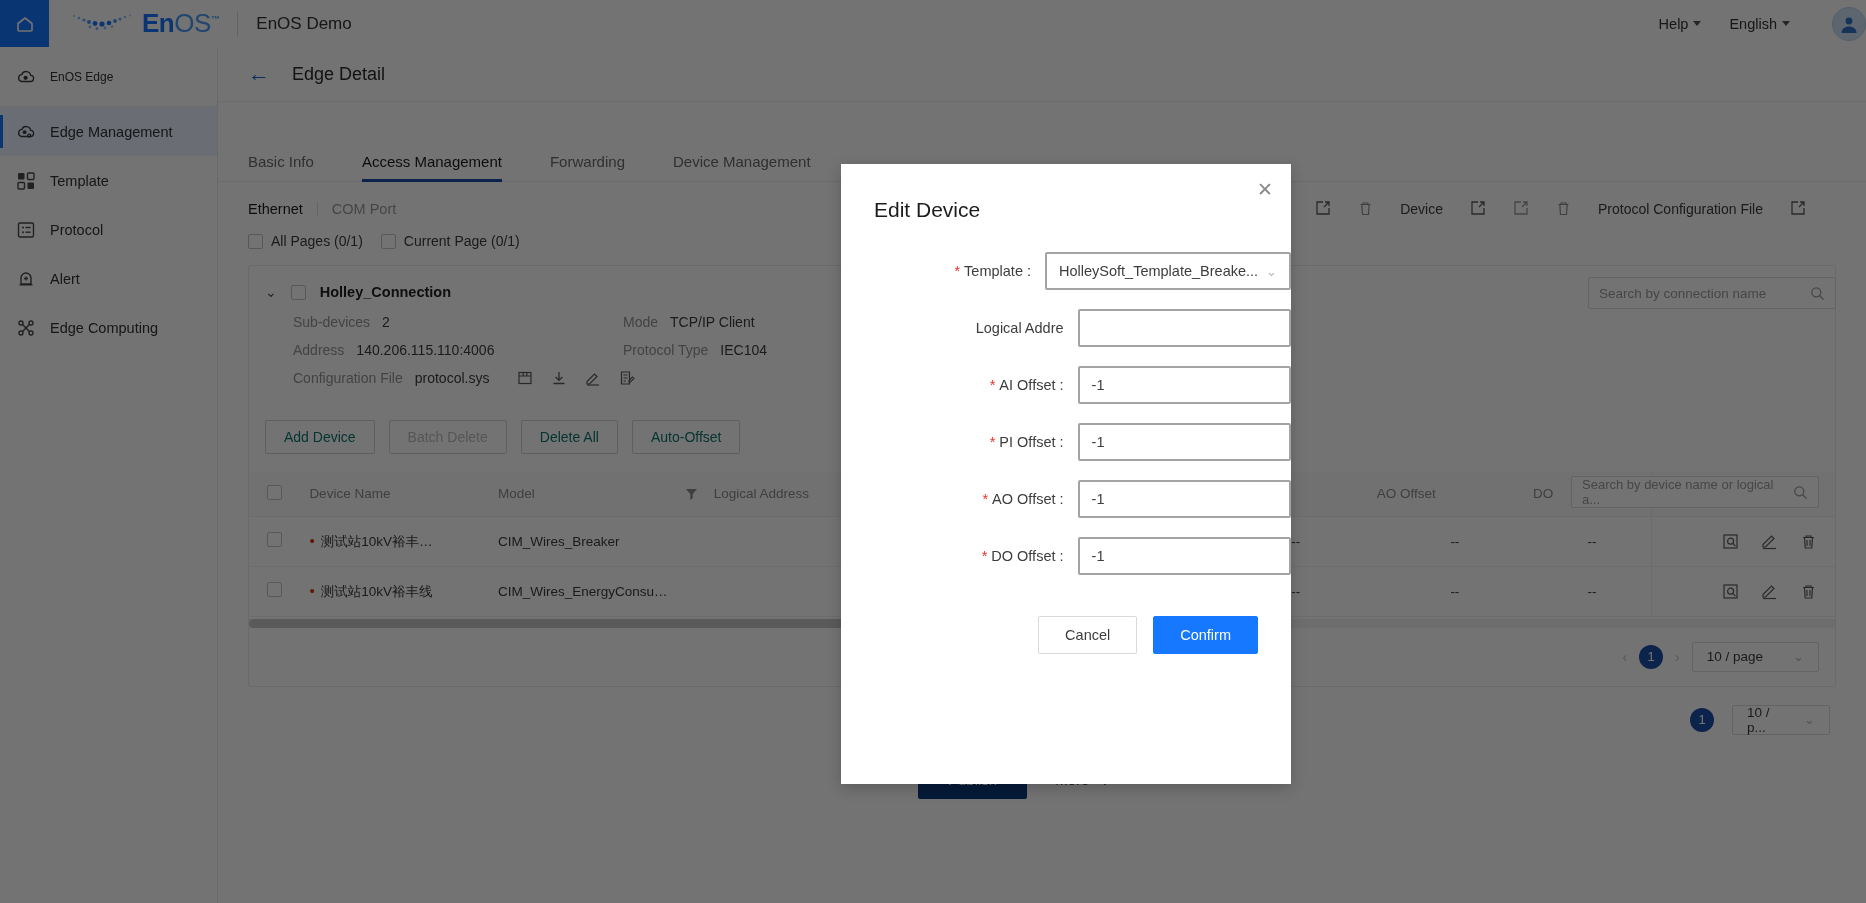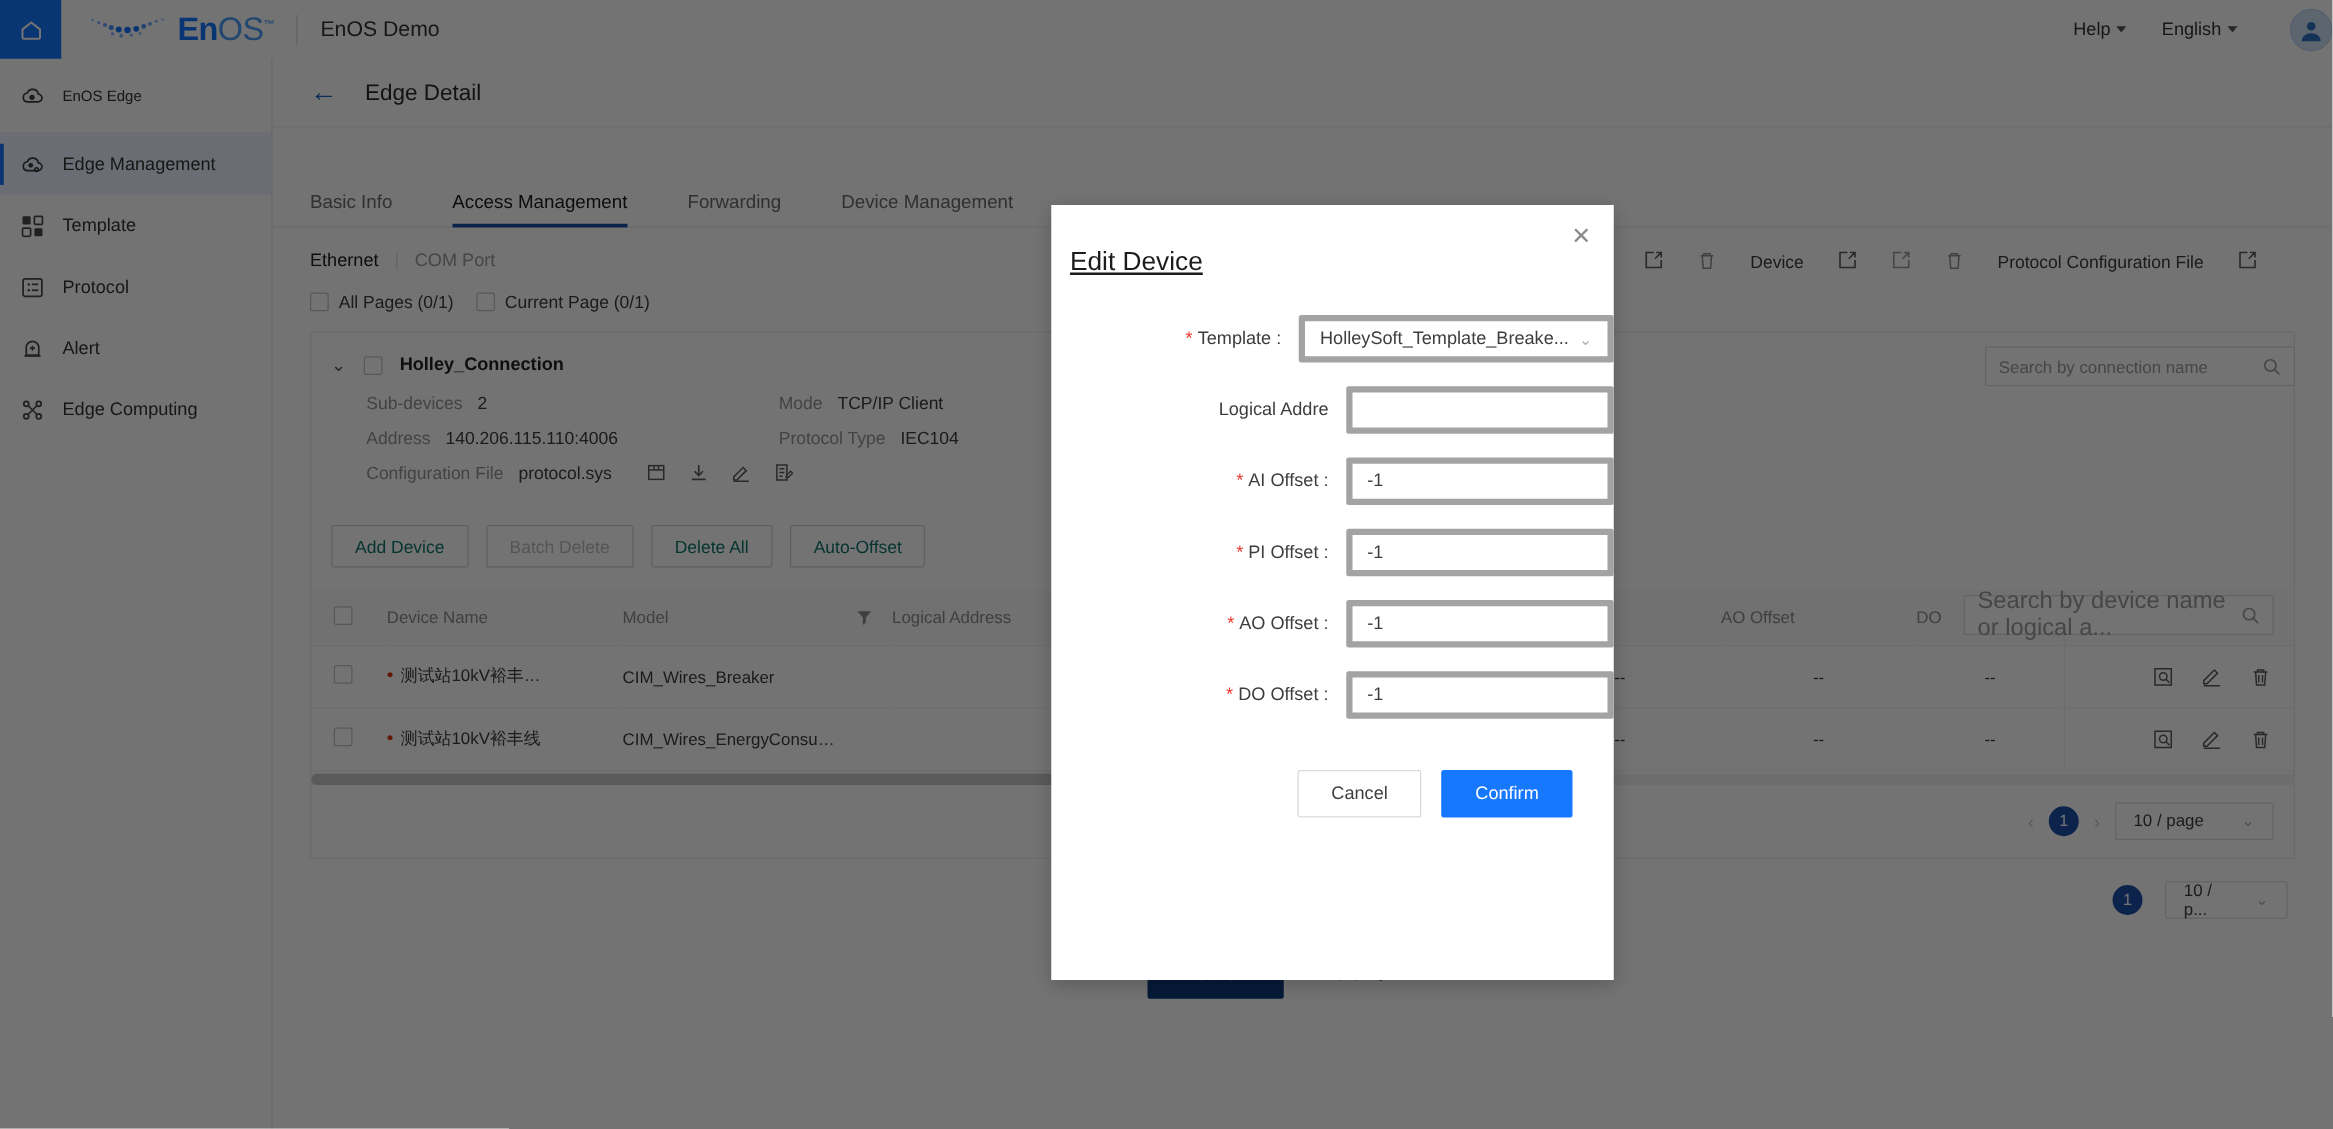--- a/index.html
+++ b/index.html
@@ -118,21 +118,21 @@
   .btn {
     height: 34px; padding: 0 18px; border: 1px solid #d2d2d2; background: #fff;
     font-size: 14px; color: #0f766e; border-radius: 2px; cursor: pointer;
     display:flex;align-items:center;
   }
   .btn.disabled { color: #bdbdbd; }
   .search-box {
     position: absolute; right: 16px; top: 210px;
     width: 248px; height: 32px; border: 1px solid #dcdcdc; border-radius: 2px;
     display:flex; align-items:center; padding: 0 10px; background:#fff;
-    font-size: 19px; color: #9b9b9b; justify-content: space-between; cursor:text;
+    font-size: 13px; color: #9b9b9b; justify-content: space-between; cursor:text;
   }
   .search-top {
     position: absolute; right: 30px; top: 230px;
     width: 248px; height: 32px; border: 1px solid #dcdcdc; border-radius: 2px;
     display:flex; align-items:center; padding: 0 10px; background:#fff;
     font-size: 13.5px; color: #9b9b9b; justify-content: space-between; cursor:text; z-index:5;
   }
 
   
   .tbl { margin: 18px 0 0 0; width: 100%; border-collapse: collapse; table-layout: fixed;}
@@ -179,30 +179,30 @@
 
   
   .modal {
     position: absolute; left: 841px; top: 164px; width: 450px; height: 620px;
     background: #fff; z-index: 60; box-shadow: 0 4px 14px rgba(0,0,0,0.2);
   }
   .modal-close {
     position:absolute; right: 18px; top: 16px; font-size: 19px; color: #8a8a8a; cursor:pointer;
     line-height:1;
   }
-  .modal-title { padding: 34px 0 0 15px; font-size: 21px; color: #1c1c1c; text-decoration: underline;}
+  .modal-title { padding: 34px 0 0 33px; font-size: 21px; color: #1c1c1c;}
   .form { padding: 30px 0 0 0; margin-left: 28px; }
   .frow { display:flex; align-items:center; margin-bottom: 19px; }
   .flabel {
     width: 270px; text-align: right; padding-right: 14px;
     font-size: 14.5px; color: #3d3d3d; white-space: nowrap;
   }
   .req { color: #e8342a; margin-right: 4px; }
   .fctrl {
-    width: 272px; height: 38px; border: 5px solid #a3a3a3; border-radius: 2px;
+    width: 272px; height: 38px; border: 2px solid #a3a3a3; border-radius: 2px;
     display:flex; align-items:center; padding: 0 12px; font-size: 14.5px; color: #3d3d3d;
     background:#fff; cursor:text; justify-content: space-between;
   }
   .fctrl.select { cursor: pointer; }
   .sel-txt { overflow:hidden; white-space:nowrap; text-overflow: ellipsis; }
   .chev-d { color:#b5b5b5; font-size: 13px; margin-left: 8px;}
   .modal-foot { display:flex; justify-content:flex-end; gap: 16px; padding: 22px 33px 0 0;}
   .mbtn {
     height: 38px; padding: 0 26px; font-size: 14.5px; border-radius: 2px; cursor:pointer;
     display:flex; align-items:center;

